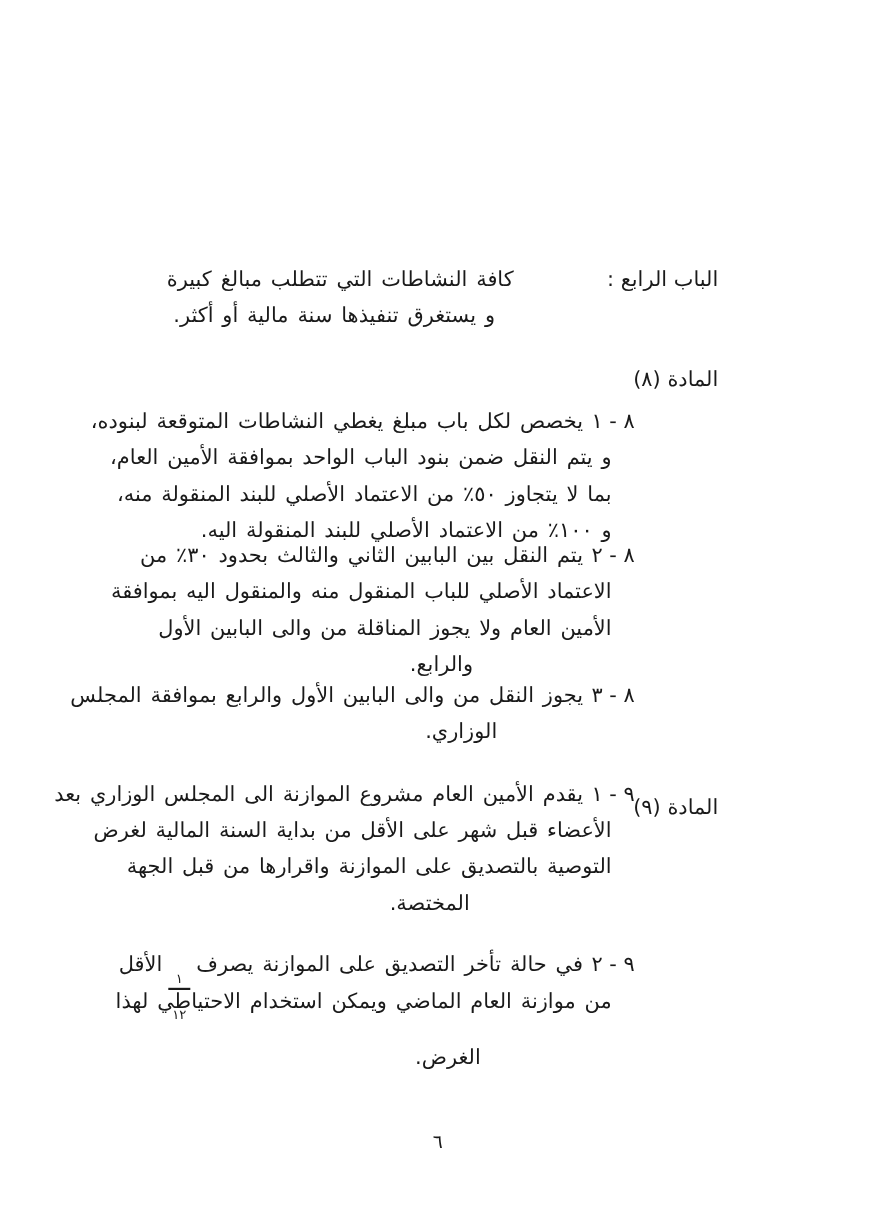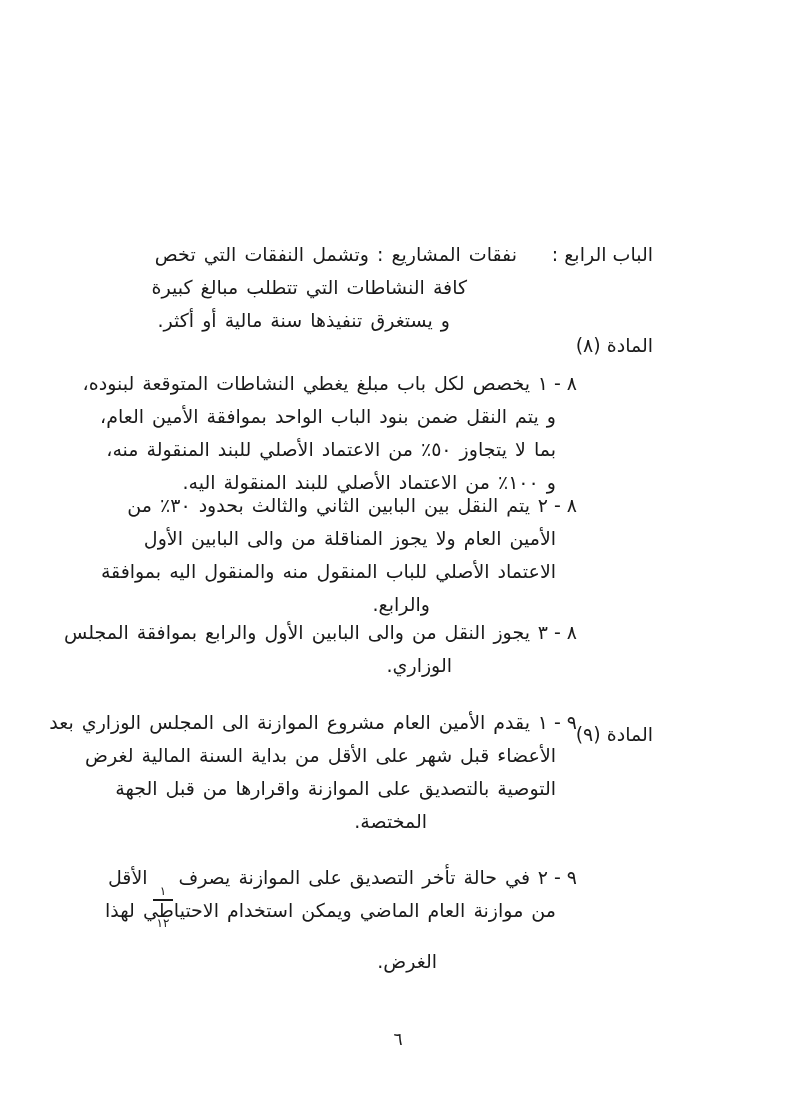--- a/index.html
+++ b/index.html
@@ -40,43 +40,42 @@
   .frac .fden{font-size:12px;padding:16px 4px 0;}
   .page-num{position:absolute;top:1023px;left:0;width:796px;height:33px;line-height:33px;text-align:center;font-size:17px;}
 </style>
 </head>
 <body>
 
 <div class="page">
 
   <div class="chapter-label">الباب الرابع :</div>
   <div class="chapter-body">
-    <div class="line">نفقات المشاريع : وتشمل النفقات التي تخص</div>
     <div class="line l2">كافة النشاطات التي تتطلب مبالغ كبيرة</div>
     <div class="line l3">و يستغرق تنفيذها سنة مالية أو أكثر.</div>
   </div>
 
   <div class="article-heading h8">المادة (٨)</div>
 
   <div class="item i81">
     <div class="item-num">٨ - ١</div>
     <div class="item-text">
       <div class="line first">يخصص لكل باب مبلغ يغطي النشاطات المتوقعة لبنوده،</div>
       <div class="line">و يتم النقل ضمن بنود الباب الواحد بموافقة الأمين العام،</div>
       <div class="line">بما لا يتجاوز ٥٠٪ من الاعتماد الأصلي للبند المنقولة منه،</div>
       <div class="line">و ١٠٠٪ من الاعتماد الأصلي للبند المنقولة اليه.</div>
     </div>
   </div>
 
   <div class="item i82">
     <div class="item-num">٨ - ٢</div>
     <div class="item-text">
       <div class="line first">يتم النقل بين البابين الثاني والثالث بحدود ٣٠٪ من</div>
+      <div class="line">الاعتماد الأصلي للباب المنقول منه والمنقول اليه بموافقة</div>
       <div class="line">الأمين العام ولا يجوز المناقلة من والى البابين الأول</div>
-      <div class="line">الاعتماد الأصلي للباب المنقول منه والمنقول اليه بموافقة</div>
       <div class="line" style="padding-right:126px;">والرابع.</div>
     </div>
   </div>
 
   <div class="item i83">
     <div class="item-num">٨ - ٣</div>
     <div class="item-text">
       <div class="line first">يجوز النقل من والى البابين الأول والرابع بموافقة المجلس</div>
       <div class="line" style="padding-right:104px;">الوزاري.</div>
     </div>

